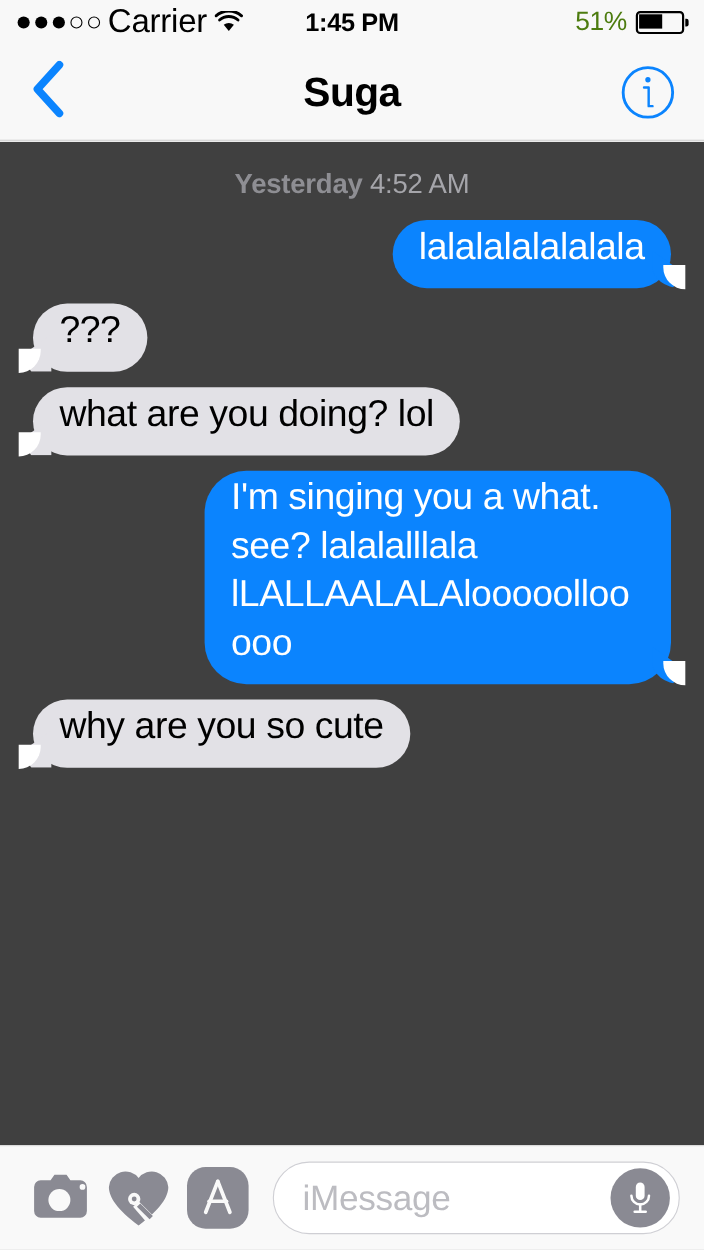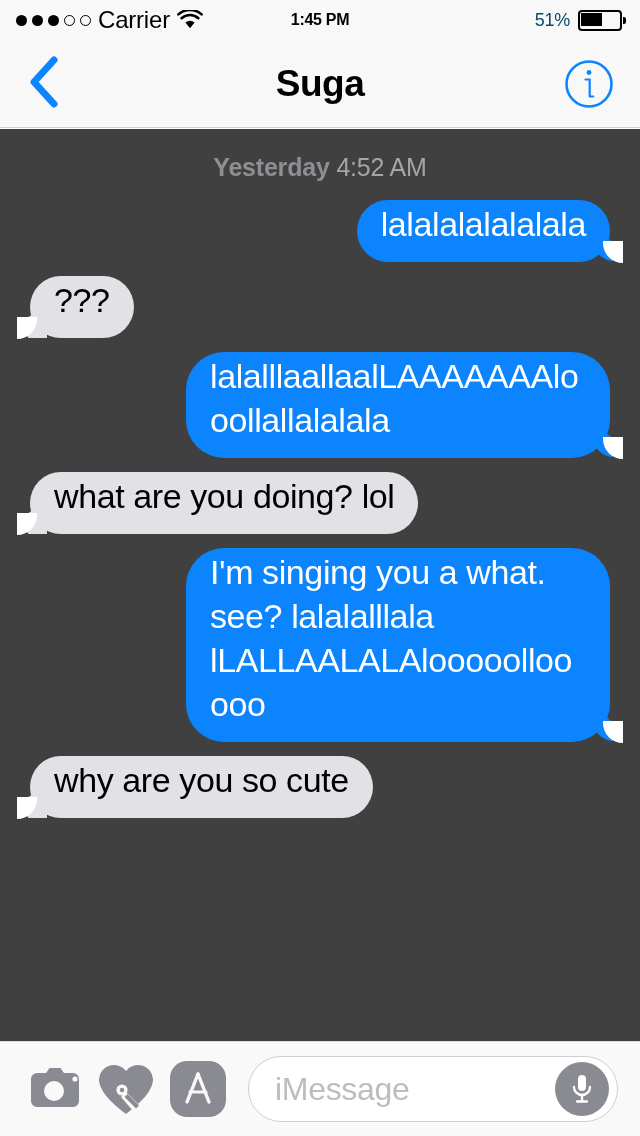--- a/index.html
+++ b/index.html
@@ -16,28 +16,28 @@
   .statusbar {
     position:absolute; top:0; left:0; width:640px; height:40px;
     background:#f8f8f8;
     display:flex; align-items:center;
   }
   .sb-left { position:absolute; left:16px; display:flex; align-items:center; gap:7px; }
   .dots { display:flex; align-items:center; gap:5px; }
   .dot { width:11px; height:11px; border-radius:50%; }
   .dot.full { background:#000; }
   .dot.empty { background:transparent; border:1.6px solid #000; }
-  .carrier { font-size:24px; color:#000; letter-spacing:-0.2px; }
+  .carrier { font-size:30px; color:#000; letter-spacing:-0.2px; }
   .wifi { width:26px; height:20px; position:relative; }
   .sb-center {
     position:absolute; left:0; width:640px; text-align:center;
-    font-size:16px; font-weight:bold; color:#000; letter-spacing:-0.3px;
+    font-size:23px; font-weight:bold; color:#000; letter-spacing:-0.3px;
   }
   .sb-right { position:absolute; right:14px; display:flex; align-items:center; gap:8px; }
-  .batt-pct { font-size:18px; color:#0c4a6e; letter-spacing:-0.3px; }
+  .batt-pct { font-size:24px; color:#4d7c0f; letter-spacing:-0.3px; }
   .battery { position:relative; width:48px; height:21px; }
   .batt-body {
     position:absolute; left:0; top:0; width:44px; height:21px;
     border:2px solid #000; border-radius:4px;
   }
   .batt-fill { position:absolute; left:3px; top:3px; width:21px; height:13px; background:#000; }
   .batt-cap {
     position:absolute; right:0; top:7px; width:3px; height:7px;
     background:#000; border-radius:0 2px 2px 0;
   }
@@ -198,23 +198,20 @@
     </div>
 
     <div class="row out">
       <div class="bubble out">lalalalalalalala</div>
     </div>
 
     <div class="row in">
       <div class="bubble in">???</div>
     </div>
 
-    <div class="row out">
-      <div class="bubble out">lalalllaallaalLAAAAAAAlooollallalalala</div>
-    </div>
 
     <div class="row in">
       <div class="bubble in">what are you doing? lol</div>
     </div>
 
     <div class="row out">
       <div class="bubble out">I'm singing you a what. see? lalalalllala lLALLAALALAlooooolloo ooo</div>
     </div>
 
     <div class="row in">

